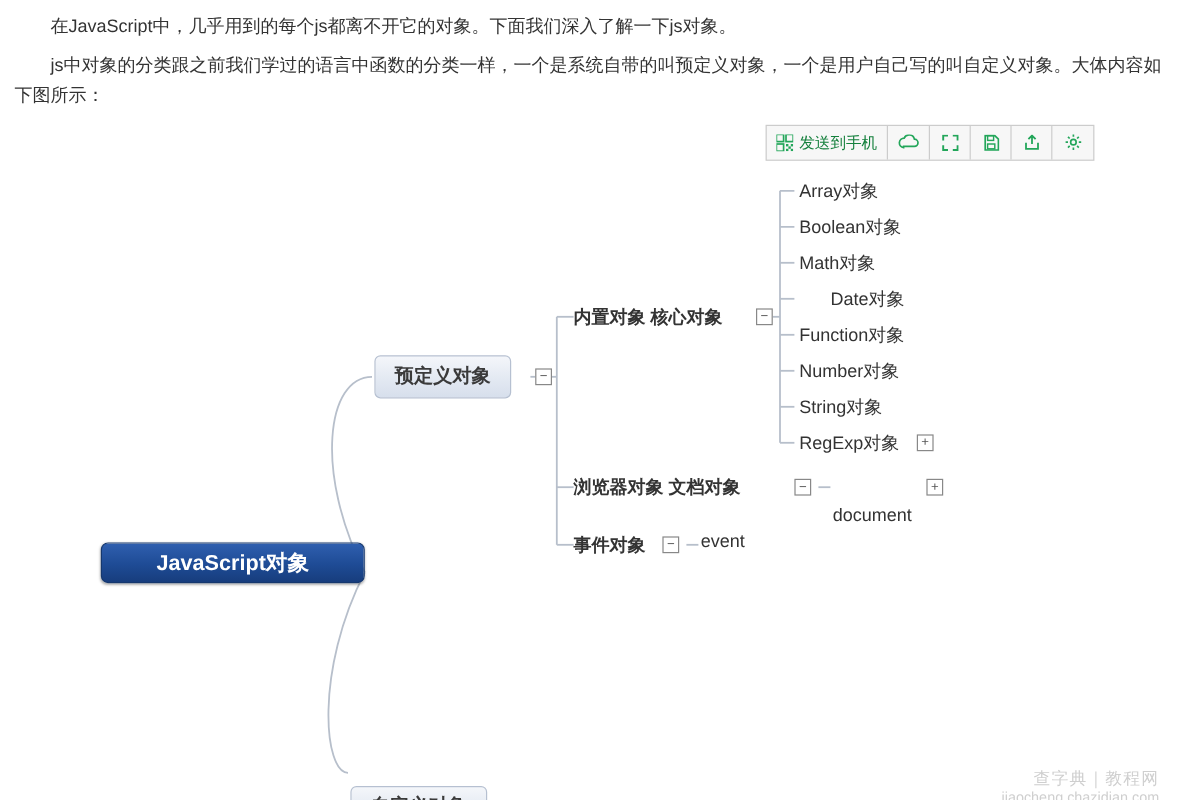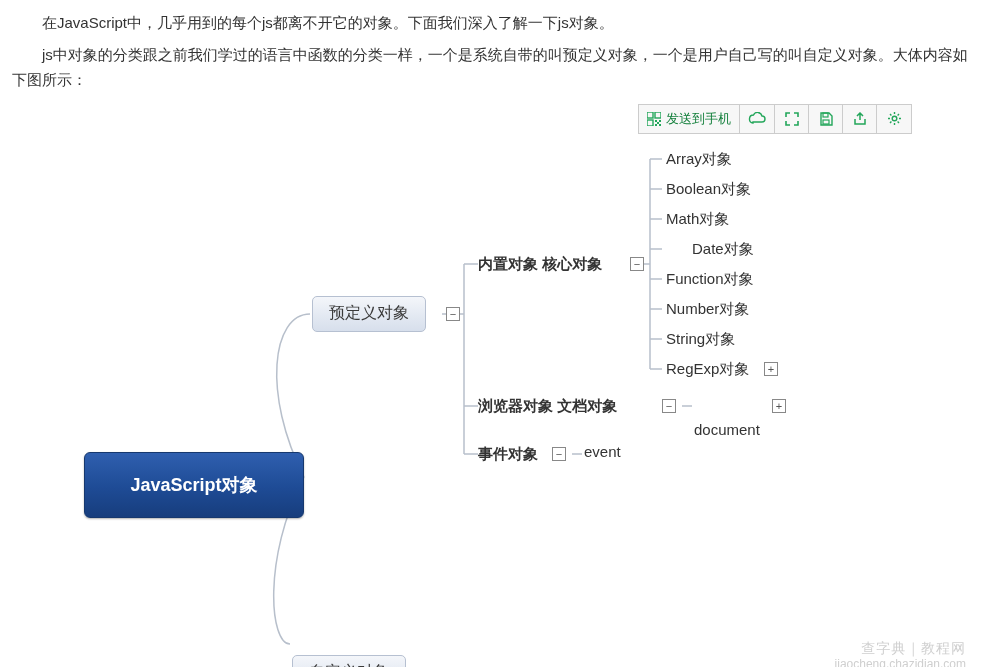--- a/index.html
+++ b/index.html
@@ -56,21 +56,21 @@
 
   
   .node {
     position: absolute;
     white-space: nowrap;
   }
   .root {
     left: 72px;
     top: 353px;
     width: 220px;
-    height: 66px;
+    height: 34px;
     border-radius: 6px;
     background: linear-gradient(#2f5faf, #1e4b95 55%, #173d7d);
     border: 1px solid #16386e;
     color: #fff;
     font-weight: bold;
     font-size: 18px;
     display: flex;
     align-items: center;
     justify-content: center;
     box-shadow: 0 1px 2px rgba(0,0,0,.3);
@@ -78,21 +78,21 @@
   .box {
     height: 36px;
     border-radius: 5px;
     background: linear-gradient(#f4f6fa, #e3e9f2 55%, #d7dfec);
     border: 1px solid #b6c0d1;
     display: flex;
     align-items: center;
     justify-content: center;
     padding: 0 16px;
     font-size: 16px;
-    font-weight: normal;
+    font-weight: bold;
     color: #3a3a3a;
   }
   .lbl {
     font-size: 15px;
     color: #333;
     font-weight: bold;
   }
   .lbl.plain { font-weight: normal; }
   .toggle {
     position: absolute;

